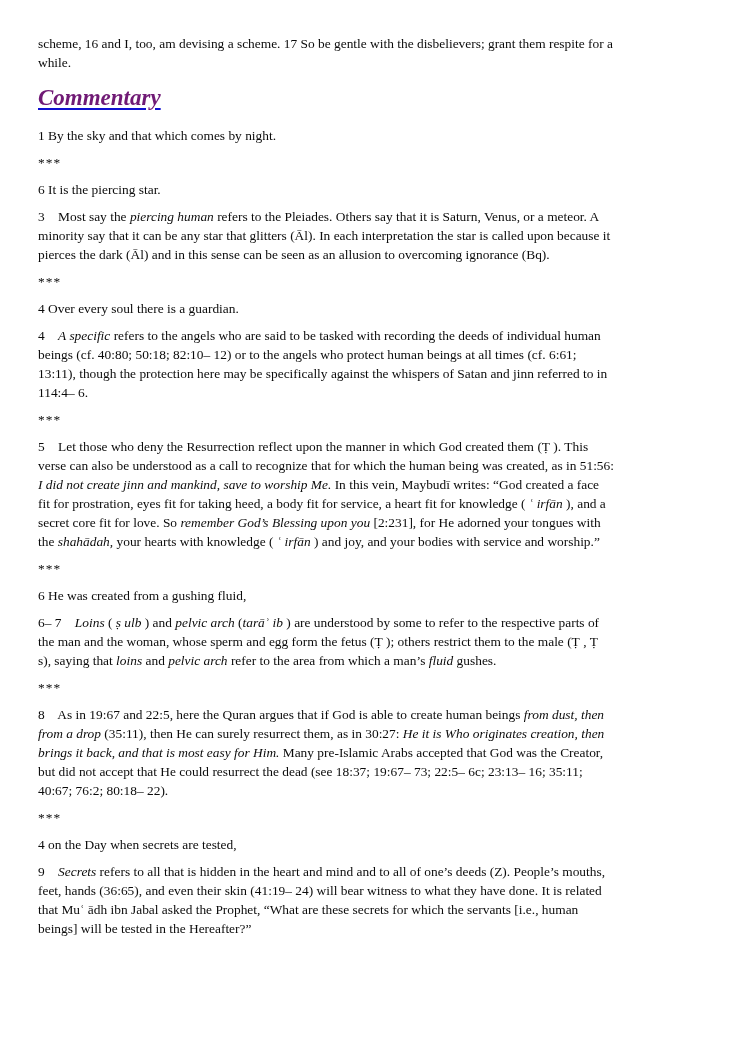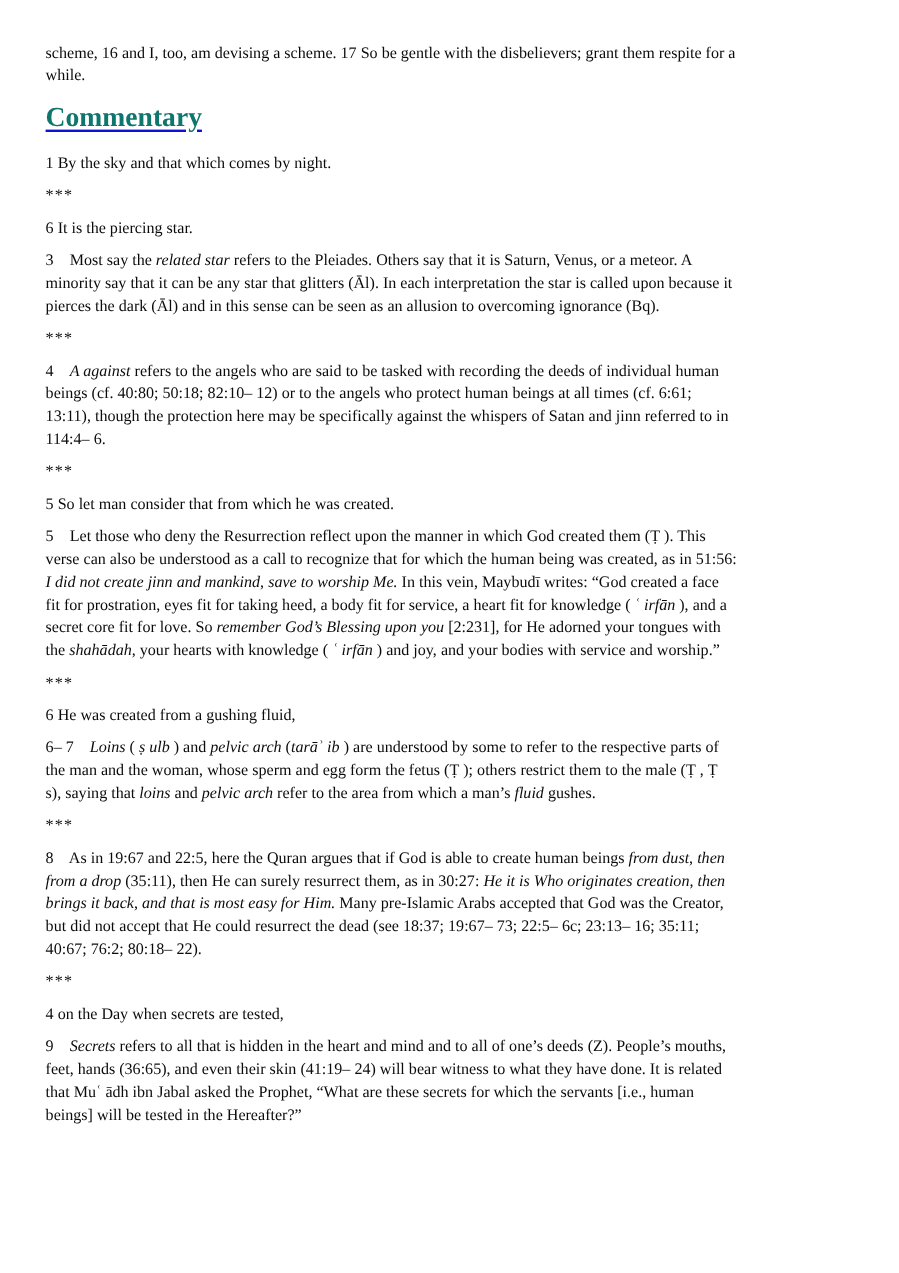--- a/index.html
+++ b/index.html
@@ -45,32 +45,32 @@
   .sep { letter-spacing: 1px; }
 </style>
 </head>
 <body>
 
 <div class="page">
 
   <p class="translation">scheme, 16 and I, too, am devising a scheme. 17 So be gentle with the disbelievers; grant them respite for a while.</p>
 
   <div class="heading-row">
-    <h1 class="commentary-heading" style="color: #0f766e; text-decoration-color: rgb(16, 16, 210);">Commentary</h1>
+    <h1 class="commentary-heading" style="color: #701a75; text-decoration-color: rgb(16, 16, 210); font-style: italic;">Commentary</h1>
   </div>
 
   <main>
       <p class="verse">1 By the sky and that which comes by night.</p>
       <p class="sep">***</p>
       <p class="verse">6 It is the piercing star.</p>
-      <p class="comment"><span>3    Most say the </span><i>related star</i><span> refers to the Pleiades. Others say that it is Saturn, Venus, or a meteor. A minority say that it can be any star that glitters (Āl). In each interpretation the star is called upon because it pierces the dark (Āl) and in this sense can be seen as an allusion to overcoming ignorance (Bq).</span></p>
+      <p class="comment"><span>3    Most say the </span><i>piercing human</i><span> refers to the Pleiades. Others say that it is Saturn, Venus, or a meteor. A minority say that it can be any star that glitters (Āl). In each interpretation the star is called upon because it pierces the dark (Āl) and in this sense can be seen as an allusion to overcoming ignorance (Bq).</span></p>
       <p class="sep">***</p>
-      <p class="comment"><span>4    </span><i>A against</i><span> refers to the angels who are said to be tasked with recording the deeds of individual human beings (cf. 40:80; 50:18; 82:10– 12) or to the angels who protect human beings at all times (cf. 6:61; 13:11), though the protection here may be specifically against the whispers of Satan and jinn referred to in 114:4– 6.</span></p>
+      <p class="verse">4 Over every soul there is a guardian.</p>
+      <p class="comment"><span>4    </span><i>A specific</i><span> refers to the angels who are said to be tasked with recording the deeds of individual human beings (cf. 40:80; 50:18; 82:10– 12) or to the angels who protect human beings at all times (cf. 6:61; 13:11), though the protection here may be specifically against the whispers of Satan and jinn referred to in 114:4– 6.</span></p>
       <p class="sep">***</p>
-      <p class="verse">5 So let man consider that from which he was created.</p>
       <p class="comment"><span>5    Let those who deny the Resurrection reflect upon the manner in which God created them (Ṭ ). This verse can also be understood as a call to recognize that for which the human being was created, as in 51:56: </span><i>I did not create jinn and mankind, save to worship Me.</i><span> In this vein, Maybudī writes: “God created a face fit for prostration, eyes fit for taking heed, a body fit for service, a heart fit for knowledge ( </span><i>ʿ irfān</i><span> ), and a secret core fit for love. So </span><i>remember God’s Blessing upon you</i><span> [2:231], for He adorned your tongues with the </span><i>shahādah,</i><span> your hearts with knowledge ( </span><i>ʿ irfān</i><span> ) and joy, and your bodies with service and worship.”</span></p>
       <p class="sep">***</p>
       <p class="verse">6 He was created from a gushing fluid,</p>
       <p class="comment"><span>6– 7    </span><i>Loins</i><span> ( </span><i>ṣ ulb</i><span> ) and </span><i>pelvic arch</i><span> (</span><i>tarāʾ ib</i><span> ) are understood by some to refer to the respective parts of the man and the woman, whose sperm and egg form the fetus (Ṭ ); others restrict them to the male (Ṭ , Ṭ s), saying that </span><i>loins</i><span> and </span><i>pelvic arch</i><span> refer to the area from which a man’s </span><i>fluid</i><span> gushes.</span></p>
       <p class="sep">***</p>
       <p class="comment"><span>8    As in 19:67 and 22:5, here the Quran argues that if God is able to create human beings </span><i>from dust, then from a drop</i><span> (35:11), then He can surely resurrect them, as in 30:27: </span><i>He it is Who originates creation, then brings it back, and that is most easy for Him.</i><span> Many pre-Islamic Arabs accepted that God was the Creator, but did not accept that He could resurrect the dead (see 18:37; 19:67– 73; 22:5– 6c; 23:13– 16; 35:11; 40:67; 76:2; 80:18– 22).</span></p>
       <p class="sep">***</p>
       <p class="verse">4 on the Day when secrets are tested,</p>
       <p class="comment"><span>9    </span><i>Secrets</i><span> refers to all that is hidden in the heart and mind and to all of one’s deeds (Z). People’s mouths, feet, hands (36:65), and even their skin (41:19– 24) will bear witness to what they have done. It is related that Muʿ ādh ibn Jabal asked the Prophet, “What are these secrets for which the servants [i.e., human beings] will be tested in the Hereafter?”</span></p>
     </main>

